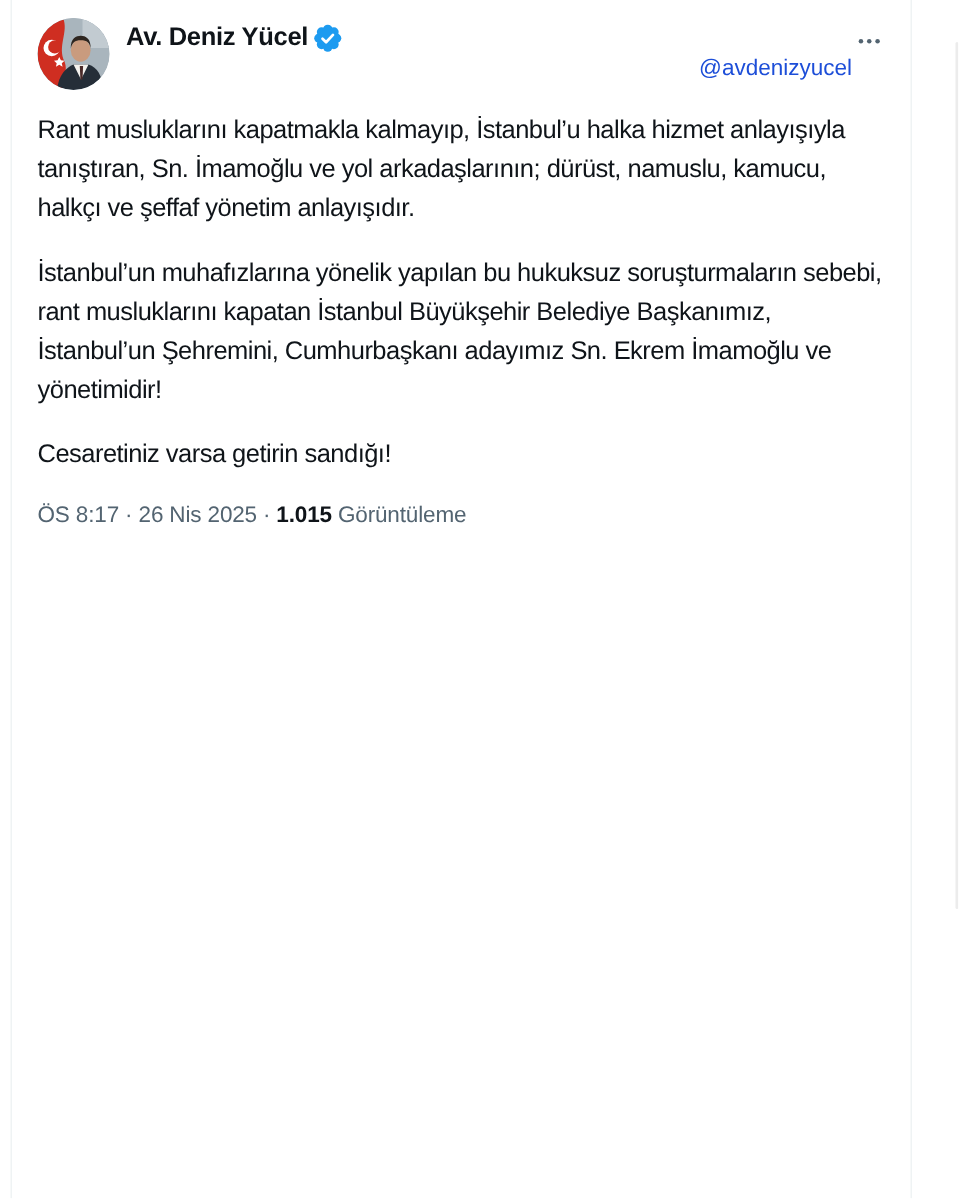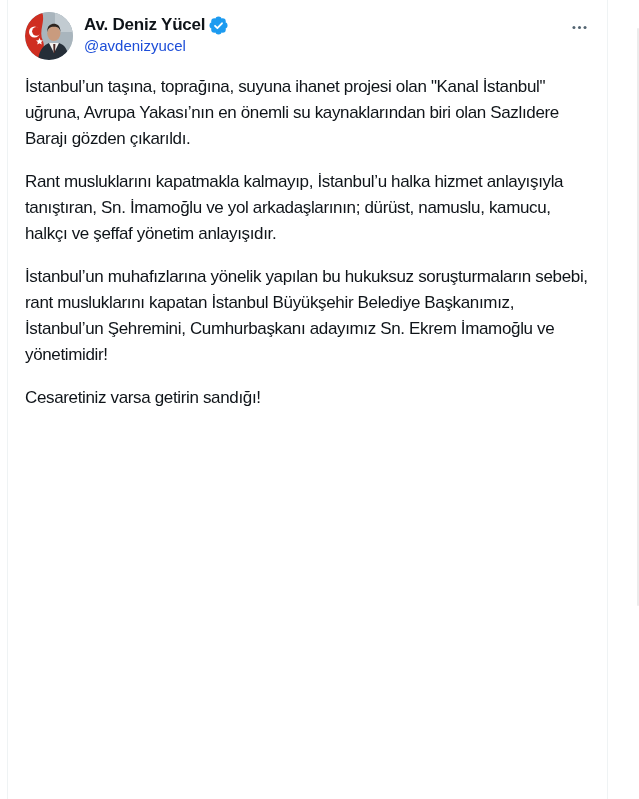--- a/index.html
+++ b/index.html
@@ -23,20 +23,21 @@
     height: 799px;
     box-sizing: border-box;
     background: #ffffff;
     border-left: 1px solid #eff3f4;
     border-right: 1px solid #eff3f4;
     padding: 12px 16px 0 17px;
   }
   .header {
     display: flex;
     align-items: flex-start;
+    text-align: right;
   }
   .avatar {
     width: 48px;
     height: 48px;
     border-radius: 50%;
     overflow: hidden;
     flex: none;
     cursor: pointer;
     background: #aab6be;
   }
@@ -164,23 +165,25 @@
           <g fill="#536471">
             <circle cx="5" cy="12" r="1.9"></circle>
             <circle cx="12" cy="12" r="1.9"></circle>
             <circle cx="19" cy="12" r="1.9"></circle>
           </g>
         </svg>
       </div>
     </div>
 
     <div class="tweet-body">
-        <p class="tweet-paragraph">İstanbul’un taşına, toprağına, suyuna ihanet projesi olan "Kanal İstanbul" uğruna, Avrupa Yakası’nın en önemli su kaynaklarından biri olan Sazlıdere Barajı gözden çıkarıldı.</p>
         <p class="tweet-paragraph">Rant musluklarını kapatmakla kalmayıp, İstanbul’u halka hizmet anlayışıyla tanıştıran, Sn. İmamoğlu ve yol arkadaşlarının; dürüst, namuslu, kamucu, halkçı ve şeffaf yönetim anlayışıdır.</p>
         <p class="tweet-paragraph">İstanbul’un muhafızlarına yönelik yapılan bu hukuksuz soruşturmaların sebebi, rant musluklarını kapatan İstanbul Büyükşehir Belediye Başkanımız, İstanbul’un Şehremini, Cumhurbaşkanı adayımız Sn. Ekrem İmamoğlu ve yönetimidir!</p>
         <p class="tweet-paragraph">Cesaretiniz varsa getirin sandığı!</p>
       </div>
 
+    <div class="footer">
+      <span>ÖS 8:17 · 26 Nis 2025</span><span class="sep">·</span><span class="views-count">1.015</span><span class="views-label">Görüntüleme</span>
+    </div>
 
   </div>
 
   <div class="scrollbar-thumb"></div>
 </div>
 
 </body></html>

